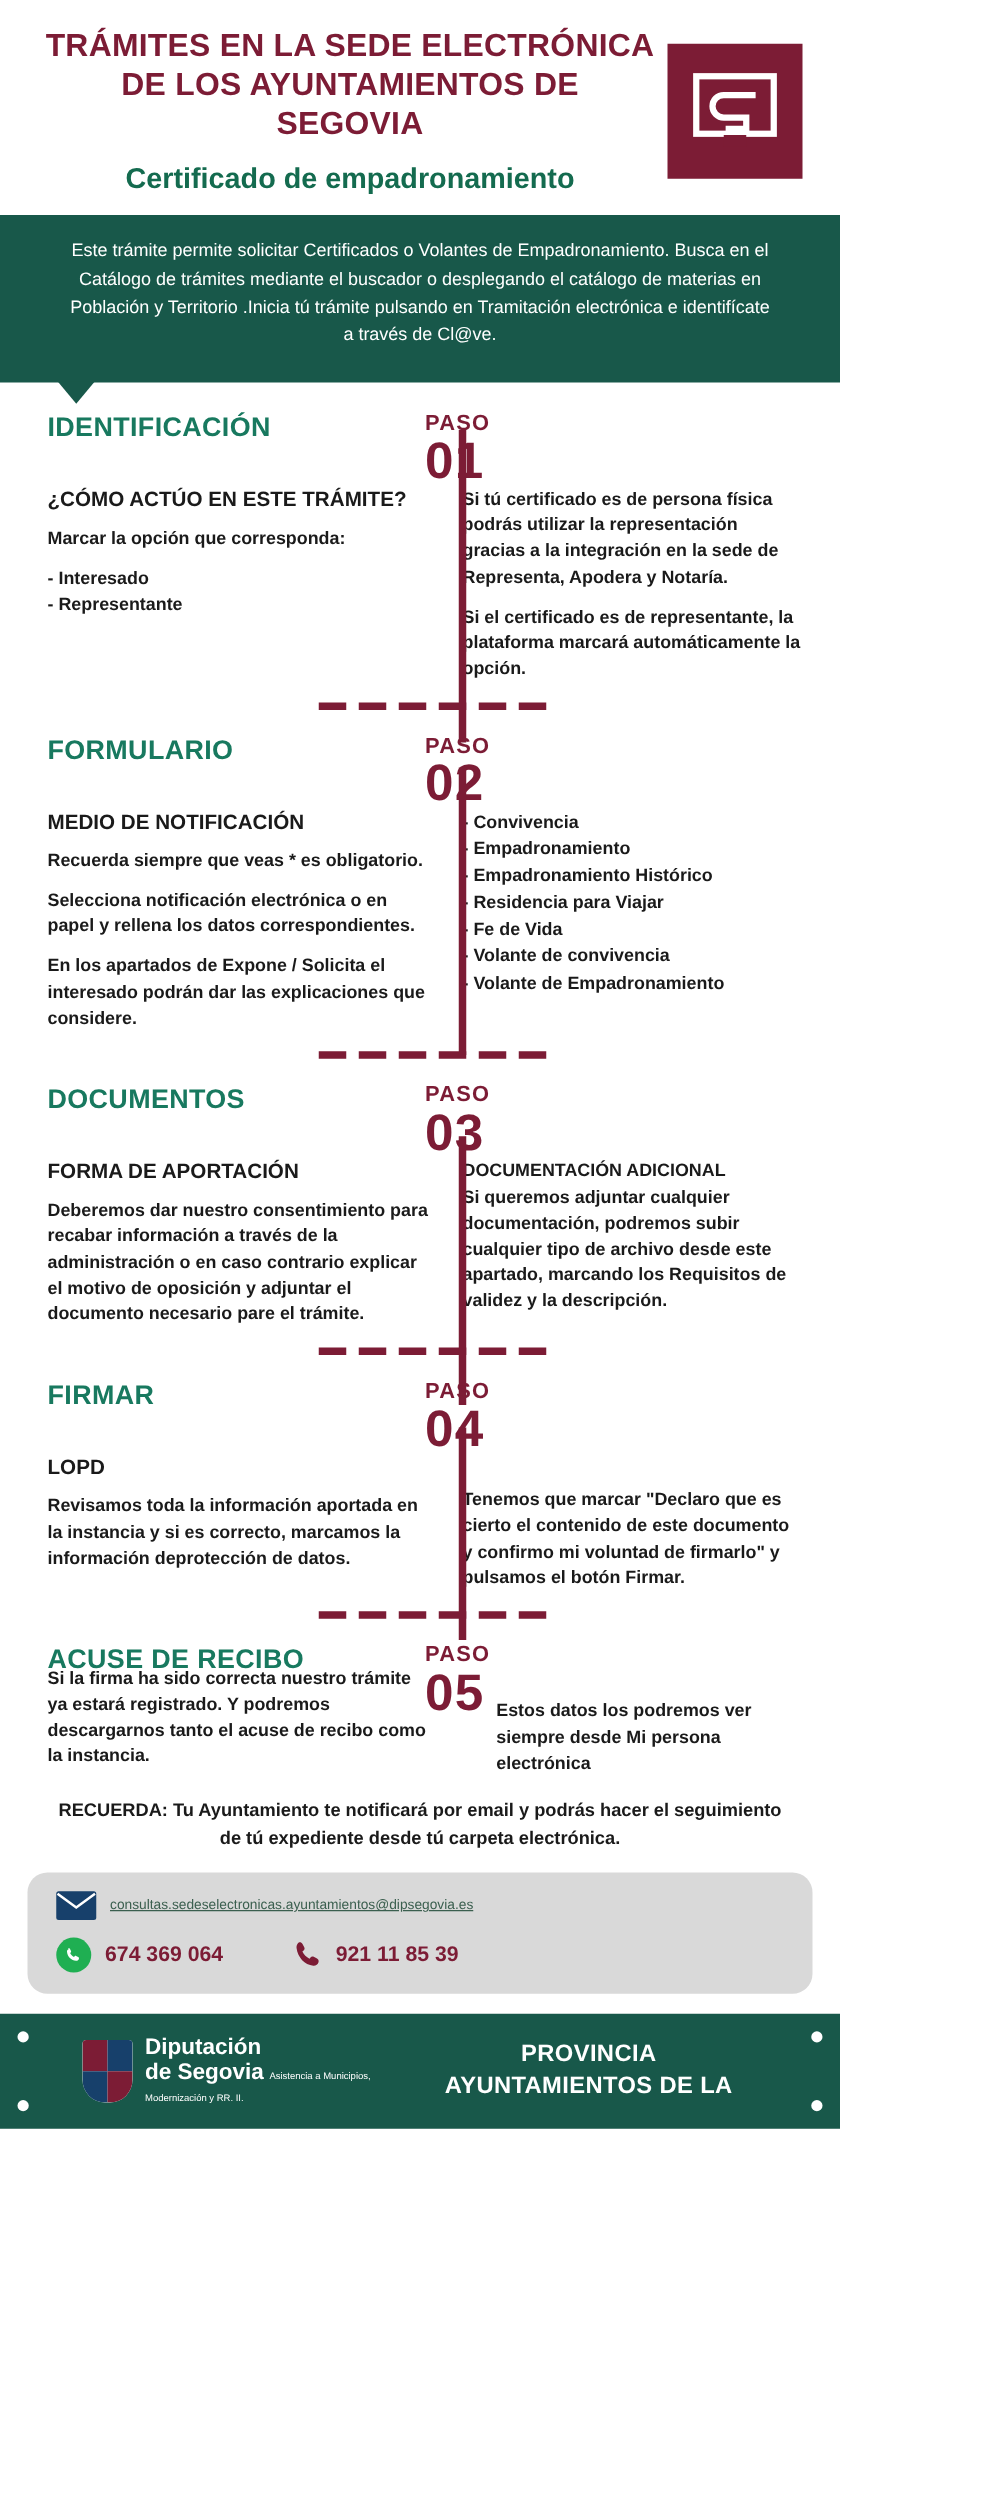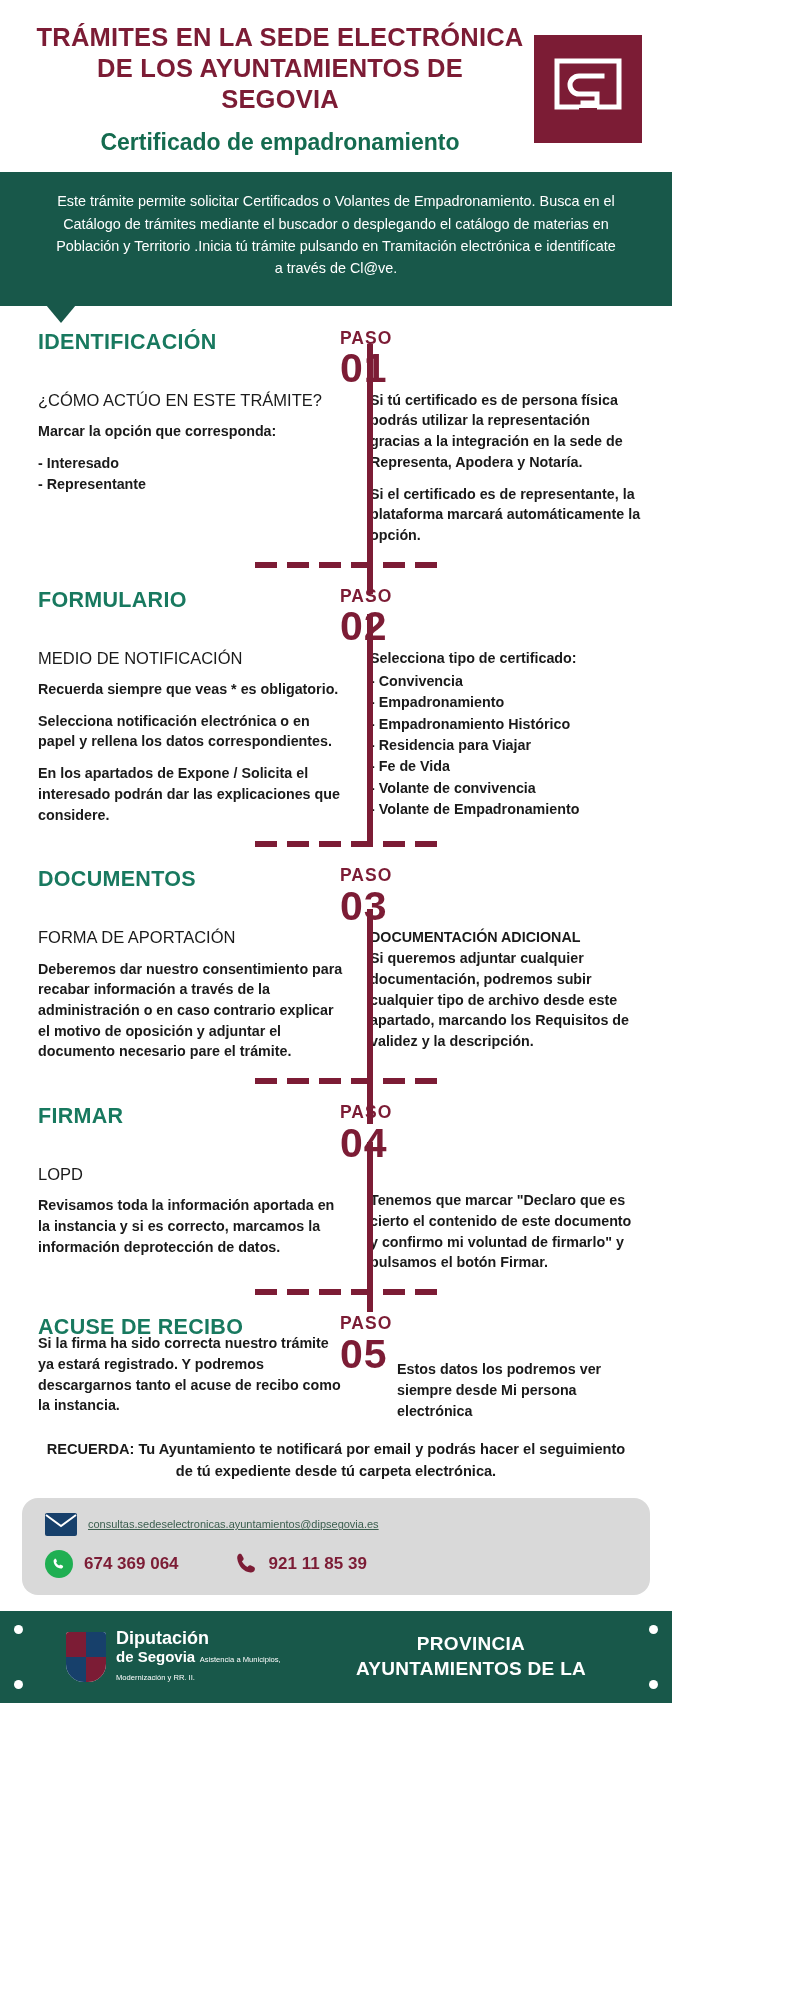--- a/index.html
+++ b/index.html
@@ -111,21 +111,21 @@
     display: flex;
     align-items: flex-start;
     position: relative;
   }
   .col-left { width: 318px; flex: 0 0 auto; padding-left: 8px; }
   .col-right { flex: 1; padding-left: 22px; }
 
   .sub-h {
     color: #1a1a1a;
     font-size: 16.5px;
-    font-weight: normal;
+    font-weight: bold;
     line-height: 1.28;
     margin-bottom: 10px;
   }
   .txt {
     color: #1a1a1a;
     font-size: 14.3px;
     font-weight: bold;
     line-height: 1.45;
   }
   .txt p { margin: 0 0 11px 0; }
@@ -247,21 +247,21 @@
     overflow: hidden;
     flex: 0 0 auto;
   }
   .shield .q { position: absolute; width: 50%; height: 50%; }
   .shield .q1 { left: 0; top: 0; background: #7c1c35; }
   .shield .q2 { right: 0; top: 0; background: #17406b; }
   .shield .q3 { left: 0; bottom: 0; background: #17406b; }
   .shield .q4 { right: 0; bottom: 0; background: #7c1c35; }
   .dip-text { color: #ffffff; }
   .dip-l1 { font-size: 18px; font-weight: bold; line-height: 1.06; }
-  .dip-l2 { font-size: 15px; font-weight: bold; line-height: 1.06; }
+  .dip-l2 { font-size: 18px; font-weight: bold; line-height: 1.06; }
   .dip-sep {
     height: 1px; background: #ffffff; opacity: .6; margin: 4px 0 3px 0;
   }
   .dip-small { font-size: 7.6px; line-height: 1.25; }
   .footer-title {
     flex: 1;
     text-align: center;
     color: #ffffff;
     font-size: 19px;
     font-weight: bold;
@@ -350,21 +350,20 @@
         <div class="vbar" style="top:-34px;height:230px;"></div>
         <div class="col-left">
           <div class="sub-h">MEDIO DE NOTIFICACIÓN</div>
           <div class="txt">
             <p>Recuerda siempre que veas * es obligatorio.</p>
             <p>Selecciona notificación electrónica o en papel y rellena los datos correspondientes.</p>
             <p>En los apartados de Expone / Solicita el interesado podrán dar las explicaciones que considere.</p>
           </div>
         </div>
         <div class="col-right">
-          <div class="txt" style="margin-bottom:2px;">Selecciona tipo de certificado:</div>
           <ul class="bullets">
             <li>- Convivencia</li>
             <li>- Empadronamiento</li>
             <li>- Empadronamiento Histórico</li>
             <li>- Residencia para Viajar</li>
             <li>- Fe de Vida</li>
             <li>- Volante de convivencia</li>
             <li>- Volante de Empadronamiento</li>
           </ul>
         </div>

